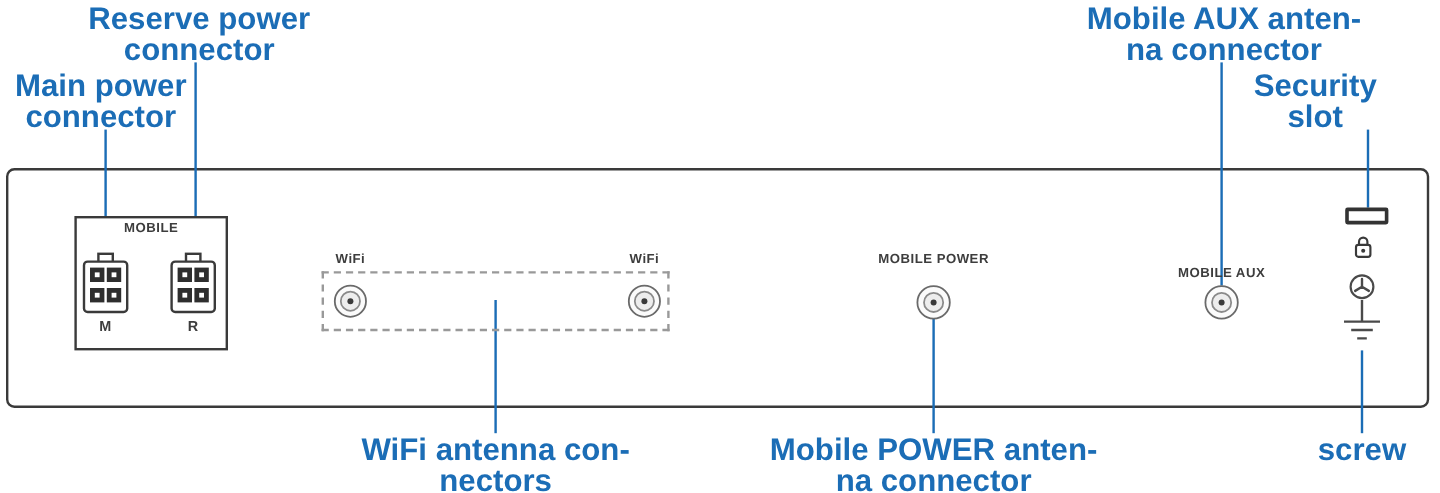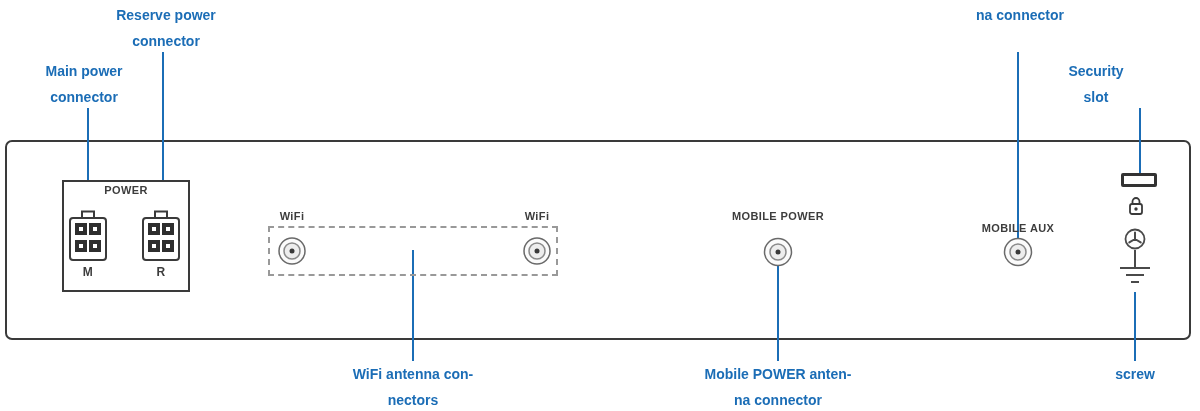--- a/index.html
+++ b/index.html
@@ -18,21 +18,21 @@
     height: 411px;
     background: #ffffff;
     overflow: hidden;
   }
   .callout {
     position: absolute;
     transform: translateX(-50%);
     text-align: center;
     color: var(--accent);
     font-weight: 700;
-    font-size: 14px;
+    font-size: 26px;
     line-height: 26px;
     white-space: nowrap;
     z-index: 3;
   }
   .leader {
     position: absolute;
     width: 2px;
     background: var(--accent);
     z-index: 1;
   }
@@ -104,20 +104,21 @@
     <div>Reserve power</div>
     <div>connector</div>
   </div>
 
   <div class="callout" style="left:84px; top:58px;text-align:center;">
     <div>Main power</div>
     <div>connector</div>
   </div>
 
   <div class="callout" style="left:1020px; top:2px;">
+    <div>Mobile AUX anten-</div>
     <div>na connector</div>
   </div>
 
   <div class="callout" style="left:1096px; top:58px;">
     <div>Security</div>
     <div>slot</div>
   </div>
 
   <div class="callout" style="left:413px; top:361px;">
     <div>WiFi antenna con-</div>
@@ -137,21 +138,21 @@
   <div class="leader" style="left:162px; top:52px;  height:160px;"></div>
   <div class="leader" style="left:1017px;top:52px;  height:186px;"></div>
   <div class="leader" style="left:1139px;top:108px; height:65px;"></div>
   <div class="leader" style="left:412px; top:250px; height:111px;"></div>
   <div class="leader" style="left:777px; top:262px; height:99px;"></div>
   <div class="leader" style="left:1134px;top:292px; height:69px;"></div>
 
   <div class="device-panel"></div>
 
   <div class="power-box"></div>
-  <div class="panel-text" style="left:126px; top:184px;">POWER</div>
+  <div class="panel-text" style="left:126px; top:184px;">MOBILE</div>
 
   <div class="abs" style="left:68px; top:210px;">
     <svg width="40" height="52" viewBox="0 0 40 52">
       <rect x="14" y="1.5" width="12" height="8" fill="#ffffff" stroke="#3a3a3a" stroke-width="2"></rect>
       <rect x="2" y="8" width="36" height="42" rx="3" fill="#ffffff" stroke="#3a3a3a" stroke-width="2"></rect>
       <rect x="7" y="13" width="12" height="12" fill="#2e2e2e"></rect>
       <rect x="21" y="13" width="12" height="12" fill="#2e2e2e"></rect>
       <rect x="7" y="30" width="12" height="12" fill="#2e2e2e"></rect>
       <rect x="21" y="30" width="12" height="12" fill="#2e2e2e"></rect>
       <rect x="11" y="17" width="4" height="4" fill="#ffffff"></rect>

